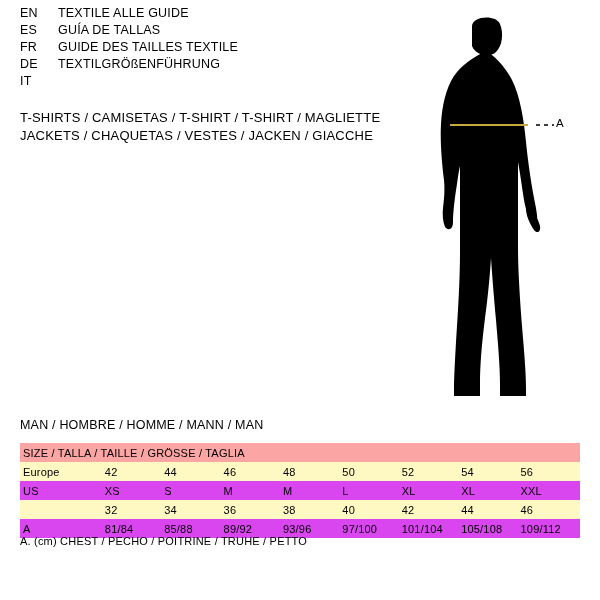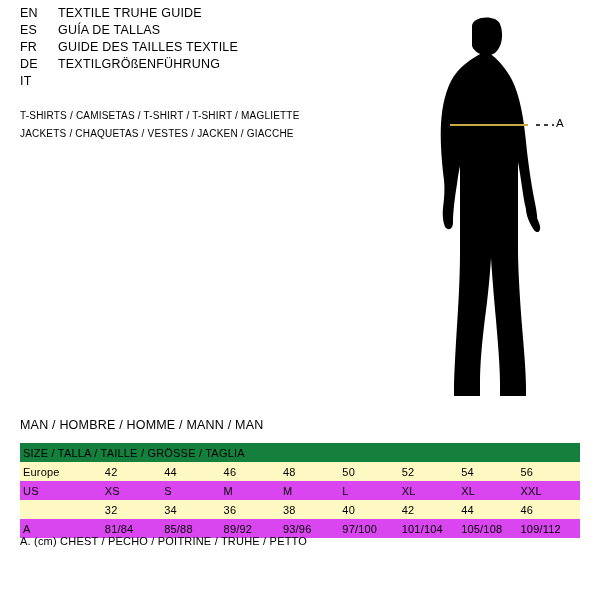--- a/index.html
+++ b/index.html
@@ -45,21 +45,21 @@
   }
 
   
   .cat-block {
     position: absolute;
     left: 20px;
     top: 110px;
     width: 420px;
   }
   .cat-line {
-    font-size: 10px;
+    font-size: 13px;
     height: 18px;
     letter-spacing: 0.2px;
     white-space: nowrap;
   }
 
   
   .figure-wrap {
     position: absolute;
     left: 410px;
     top: 12px;
@@ -98,21 +98,21 @@
     padding: 0;
     height: 19px;
     text-align: left;
     font-weight: normal;
     vertical-align: middle;
   }
   table.size-table th {
     text-align: left;
   }
   .row-head {
-    background: #15803d;
+    background: #fca5a5;
   }
   .row-alt {
     background: #fef9c3;
   }
   .row-plain {
     background: #d946ef;
   }
   .col-label {
     width: 82px;
     padding-left: 3px !important;
@@ -134,21 +134,21 @@
   }
 </style>
 </head>
 <body>
 
 <div class="page">
 
   <div class="lang-block">
     <div class="lang-row">
       <span class="lang-code">EN</span>
-      <span class="lang-text">TEXTILE TRUHE GUIDE</span>
+      <span class="lang-text">TEXTILE ALLE GUIDE</span>
     </div>
     <div class="lang-row">
       <span class="lang-code">ES</span>
       <span class="lang-text">GUÍA DE TALLAS</span>
     </div>
     <div class="lang-row">
       <span class="lang-code">FR</span>
       <span class="lang-text">GUIDE DES TAILLES TEXTILE</span>
     </div>
     <div class="lang-row">

